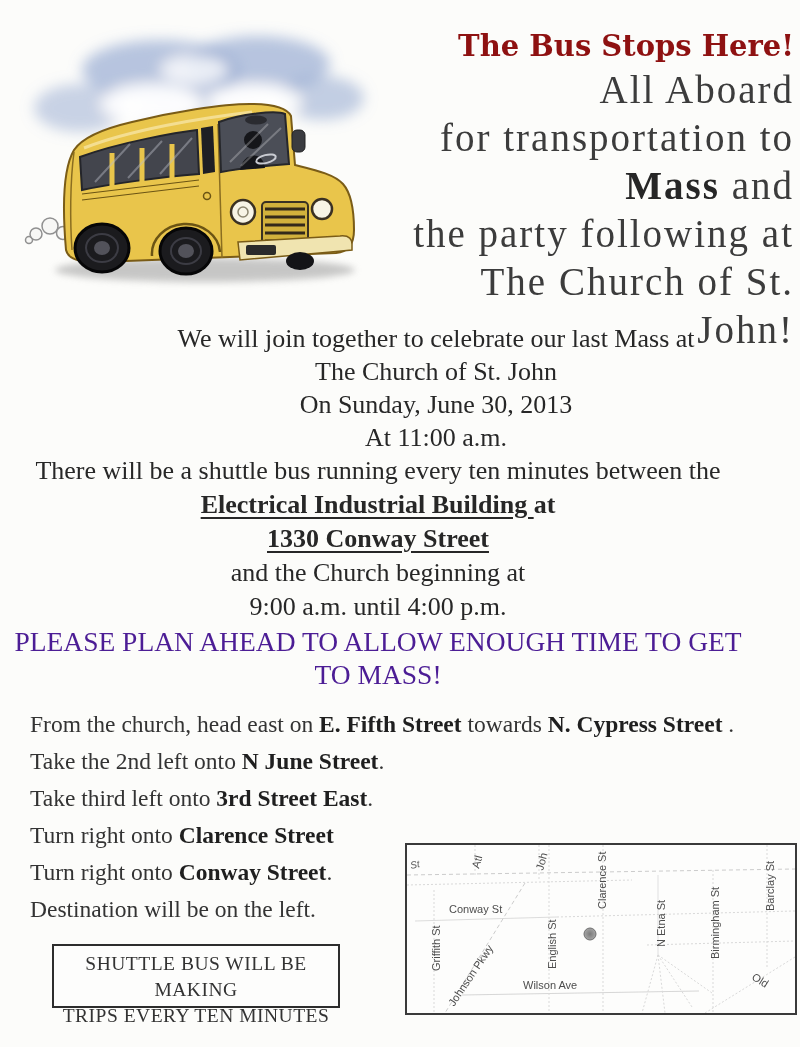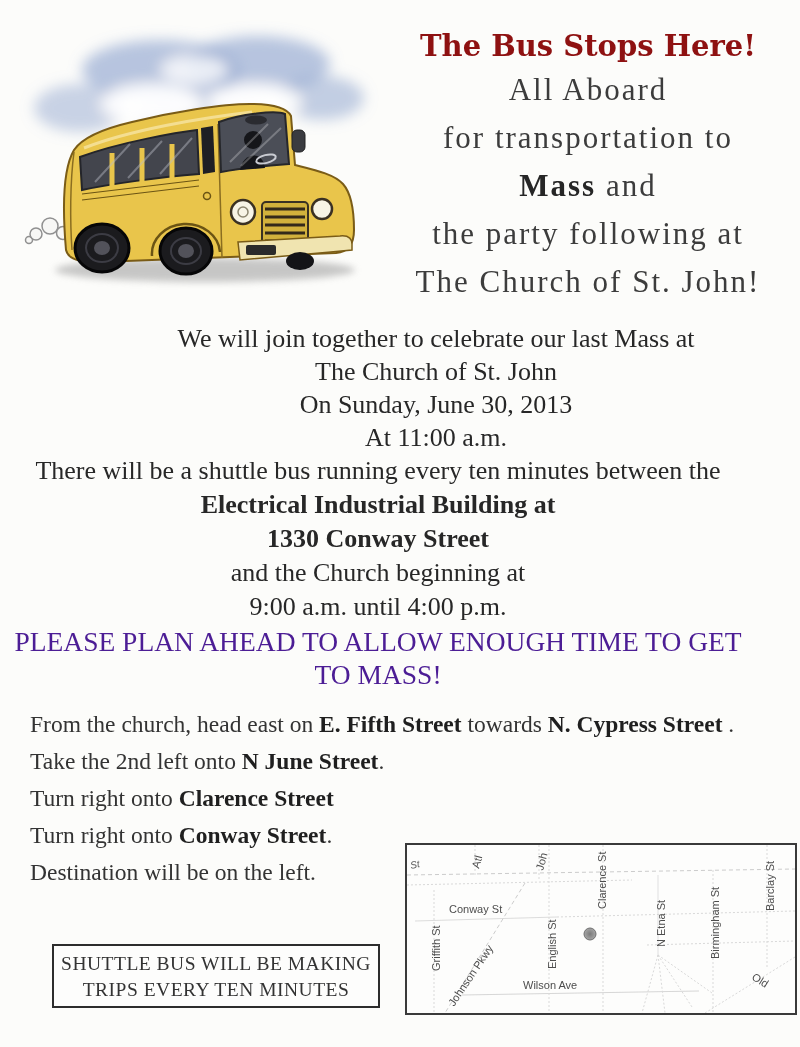--- a/index.html
+++ b/index.html
@@ -9,54 +9,54 @@
     width:800px; height:1047px;
     background:#fcfcfa;
     font-family:"Liberation Serif","DejaVu Serif",serif;
     color:#2e2e2e;
     overflow:hidden;
   }
   .bus-art { position:absolute; left:0; top:12px; width:400px; height:300px; }
 
   .header-block {
     position:absolute; left:382px; top:26px; width:412px;
-    text-align:center;
+    text-align:right;
   }
   .main-title {
     font-family:"DejaVu Serif","Liberation Serif",serif;
     font-size:29px; font-weight:bold; color:#8e1111;
     line-height:40px; letter-spacing:0px;
   }
   .header-line {
-    font-size:31px; color:#3c3c3c; line-height:48px;
+    font-size:39px; color:#3c3c3c; line-height:48px;
     letter-spacing:2px; font-weight:normal;
   }
   .header-line .hl-bold { font-weight:bold; color:#262626; }
 
   .announcement {
     position:absolute; left:70px; top:322px; width:732px;
     text-align:center; font-size:26px; line-height:33px; color:#272727;
   }
   .shuttle {
     position:absolute; left:0px; top:454px; width:756px;
     text-align:center; font-size:26px; line-height:34px; color:#272727;
   }
-  .shuttle .u-bold { font-weight:bold; text-underline-offset:4px; }
+  .shuttle .u-bold { font-weight:bold; text-decoration:underline; text-underline-offset:4px; }
   .shuttle .plain-bold { font-weight:bold; }
   .warning {
     margin:1px auto 0; width:740px;
     font-size:27.5px; line-height:33px; color:#4c1d95;
   }
 
   .directions { position:absolute; left:30px; top:706px; width:760px; }
   .dir-step { font-size:23.5px; line-height:37px; color:#333; }
   .bold-street { font-weight:bold; color:#1f1f1f; }
 
   .notice-box {
-    position:absolute; left:52px; top:944px; width:328px; height:64px;
+    position:absolute; left:52px; top:944px; width:288px; height:64px;
     border:2px solid #2d2d2d; background:#fdfdfc;
     text-align:center; padding-top:5px;
     font-size:19.5px; line-height:26px; color:#333;
     letter-spacing:0.5px;
   }
 
   .map-box {
     position:absolute; left:405px; top:843px; width:392px; height:172px;
     border:2px solid #3a3a3a; background:#fdfdfc;
   }
@@ -190,20 +190,21 @@
   <div><span class="u-bold">Electrical Industrial Building </span><span class="plain-bold">at</span></div>
   <div><span class="u-bold">1330 Conway Street</span></div>
   <div>and the Church beginning at</div>
   <div>9:00 a.m. until 4:00 p.m.</div>
   <div class="warning">PLEASE PLAN AHEAD TO ALLOW ENOUGH TIME TO GET TO MASS!</div>
 </div>
 
 <div class="directions">
     <div class="dir-step"><span>From the church, head east on </span><span class="bold-street">E. Fifth Street</span><span> towards </span><span class="bold-street">N. Cypress Street</span><span> .</span></div>
     <div class="dir-step"><span>Take the 2nd left onto </span><span class="bold-street">N June Street</span><span>.</span></div>
+    <div class="dir-step"><span>Take third left onto </span><span class="bold-street">3rd Street East</span><span>.</span></div>
     <div class="dir-step"><span>Turn right onto </span><span class="bold-street">Clarence Street</span></div>
     <div class="dir-step"><span>Turn right onto </span><span class="bold-street">Conway Street</span><span>.</span></div>
     <div class="dir-step"><span>Destination will be on the left.</span></div>
   </div>
 
 <div class="notice-box">
   <div>SHUTTLE BUS WILL BE MAKING</div>
   <div>TRIPS EVERY TEN MINUTES</div>
 </div>
 

